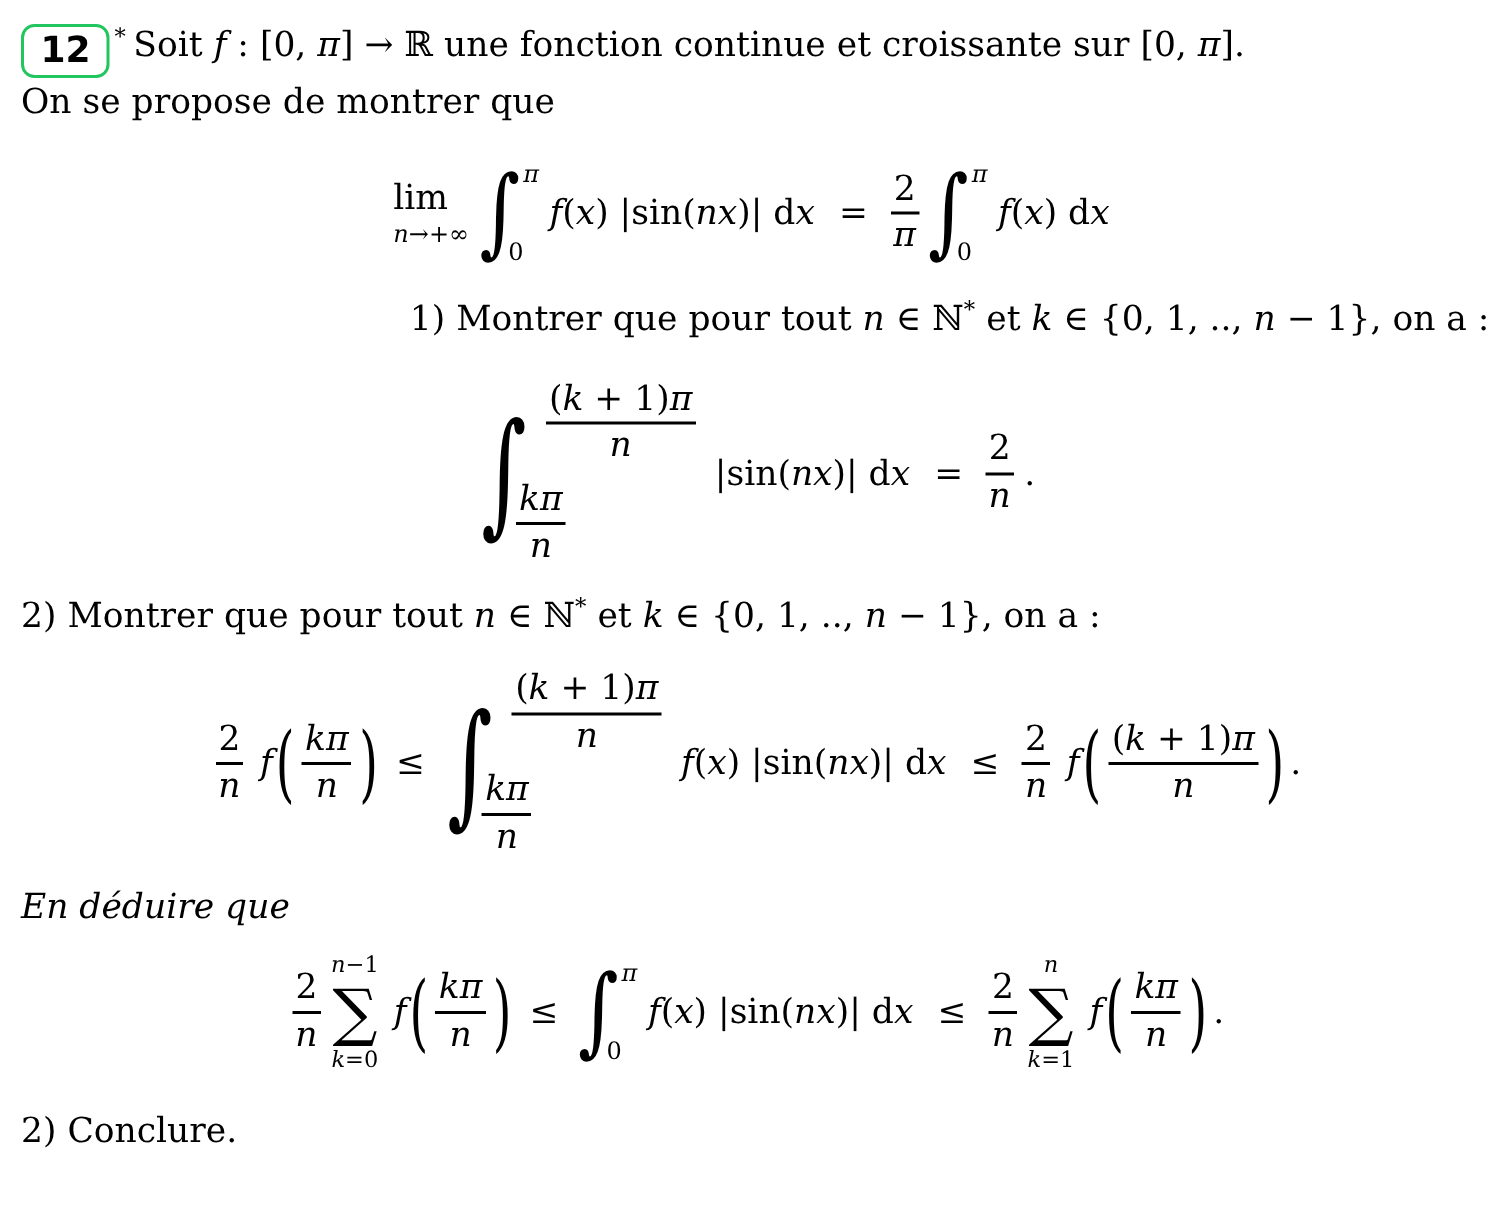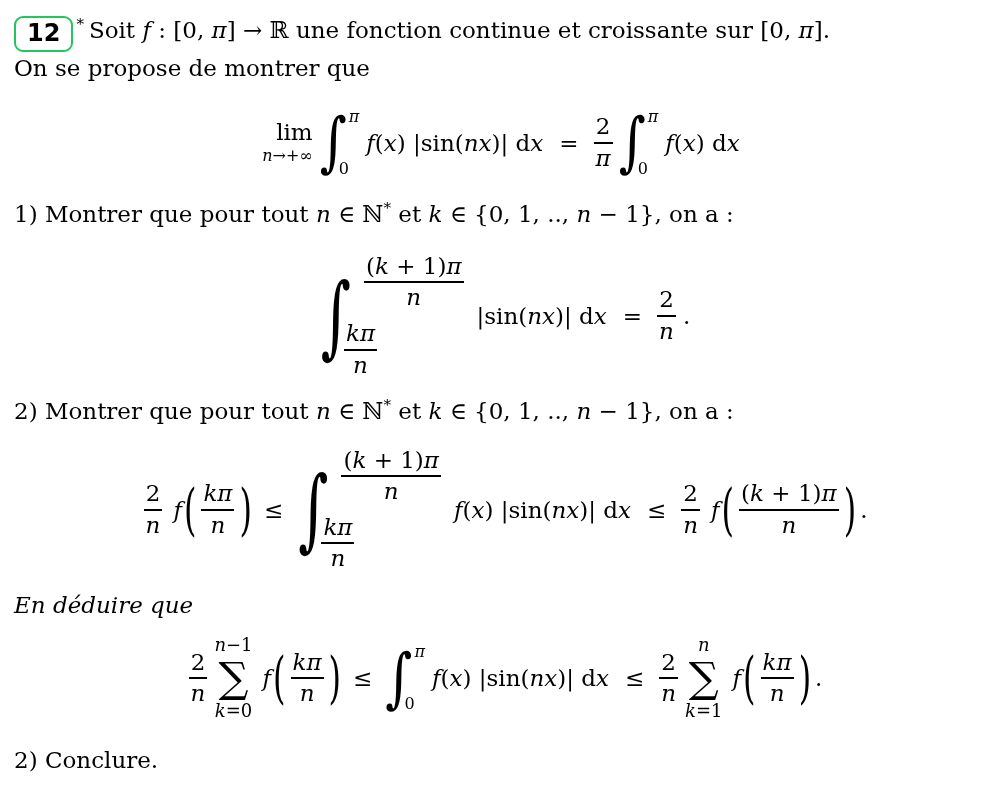--- a/index.html
+++ b/index.html
@@ -32,21 +32,21 @@
   .rel { margin: 0 11px; }
   .mf { font-style: italic; margin: 0 1px 0 7px; }
   .period { margin-left: 3px; }
 
   
   .frac { display: inline-flex; flex-direction: column; align-items: center; margin: 0 4px; line-height: 1.2; }
   .frac .fbar { align-self: stretch; height: 2px; background: #000; margin: 1px 0; }
   .fnum, .fden { padding: 0 2px; text-align: center; }
 
   
-  .limW { display: inline-flex; flex-direction: column; align-items: flex-end; margin-right: 5px; line-height: 1.1; }
+  .limW { display: inline-flex; flex-direction: column; align-items: flex-start; margin-right: 5px; line-height: 1.1; }
   .lim-under { font-size: 16px; margin-top: 2px; }
 
   
   .intS { display: inline-flex; align-items: center; margin: 0 2px; }
   .int-glyph {
     font-size: 52px; line-height: 1.05; transform: scaleY(1.25);
     font-family: "DejaVu Serif", "DejaVu Sans", serif;
   }
   .lims { display: inline-flex; flex-direction: column; justify-content: space-between; height: 74px; font-size: 16px; line-height: 1; padding: 3px 0; }
   .lsup { margin-left: 2px; }
@@ -55,31 +55,31 @@
   
   .intF { display: inline-flex; align-items: center; margin: 0 4px; }
   .intF .int-glyph { font-size: 58px; transform: scaleY(1.55); }
   .fstack { display: inline-flex; flex-direction: column; align-items: flex-start; gap: 8px; margin-left: -3px; }
   .fstack .ftop { margin-left: 16px; }
   .fstack .fbot { margin-left: -4px; }
 
   
   .sumW { display: inline-flex; flex-direction: column; align-items: center; margin: 0 3px; line-height: 1; }
   .sum-glyph { font-size: 42px; line-height: 1; font-family: "DejaVu Serif", "DejaVu Sans", serif; }
-  .sum-lim { font-size: 18px; line-height: 1; }
+  .sum-lim { font-size: 15px; line-height: 1; }
   .sum-top { margin-bottom: 3px; }
   .sum-bot { margin-top: 3px; }
 
   
   .bigp { display: inline-block; font-size: 32px; line-height: 1; transform: scaleY(1.75); margin: 0 1px; }
 
   
   .row-header { margin-top: 4px; }
   .fA { margin: 20px 0 12px 0; }
-  .row-q1 { margin-top: 18px; }
+  .row-q1 { margin-top: 18px; text-align: right; }
   .fB { margin: 22px 0 10px 0; }
   .row-q2 { margin-top: 16px; }
   .fC { margin: 18px 0 8px 0; }
   .row-deduce { margin-top: 16px; font-style: italic; }
   .fD { margin: 14px 0 0 0; }
   .row-conclusion { margin-top: 24px; }
 </style>
 </head>
 <body>
 

